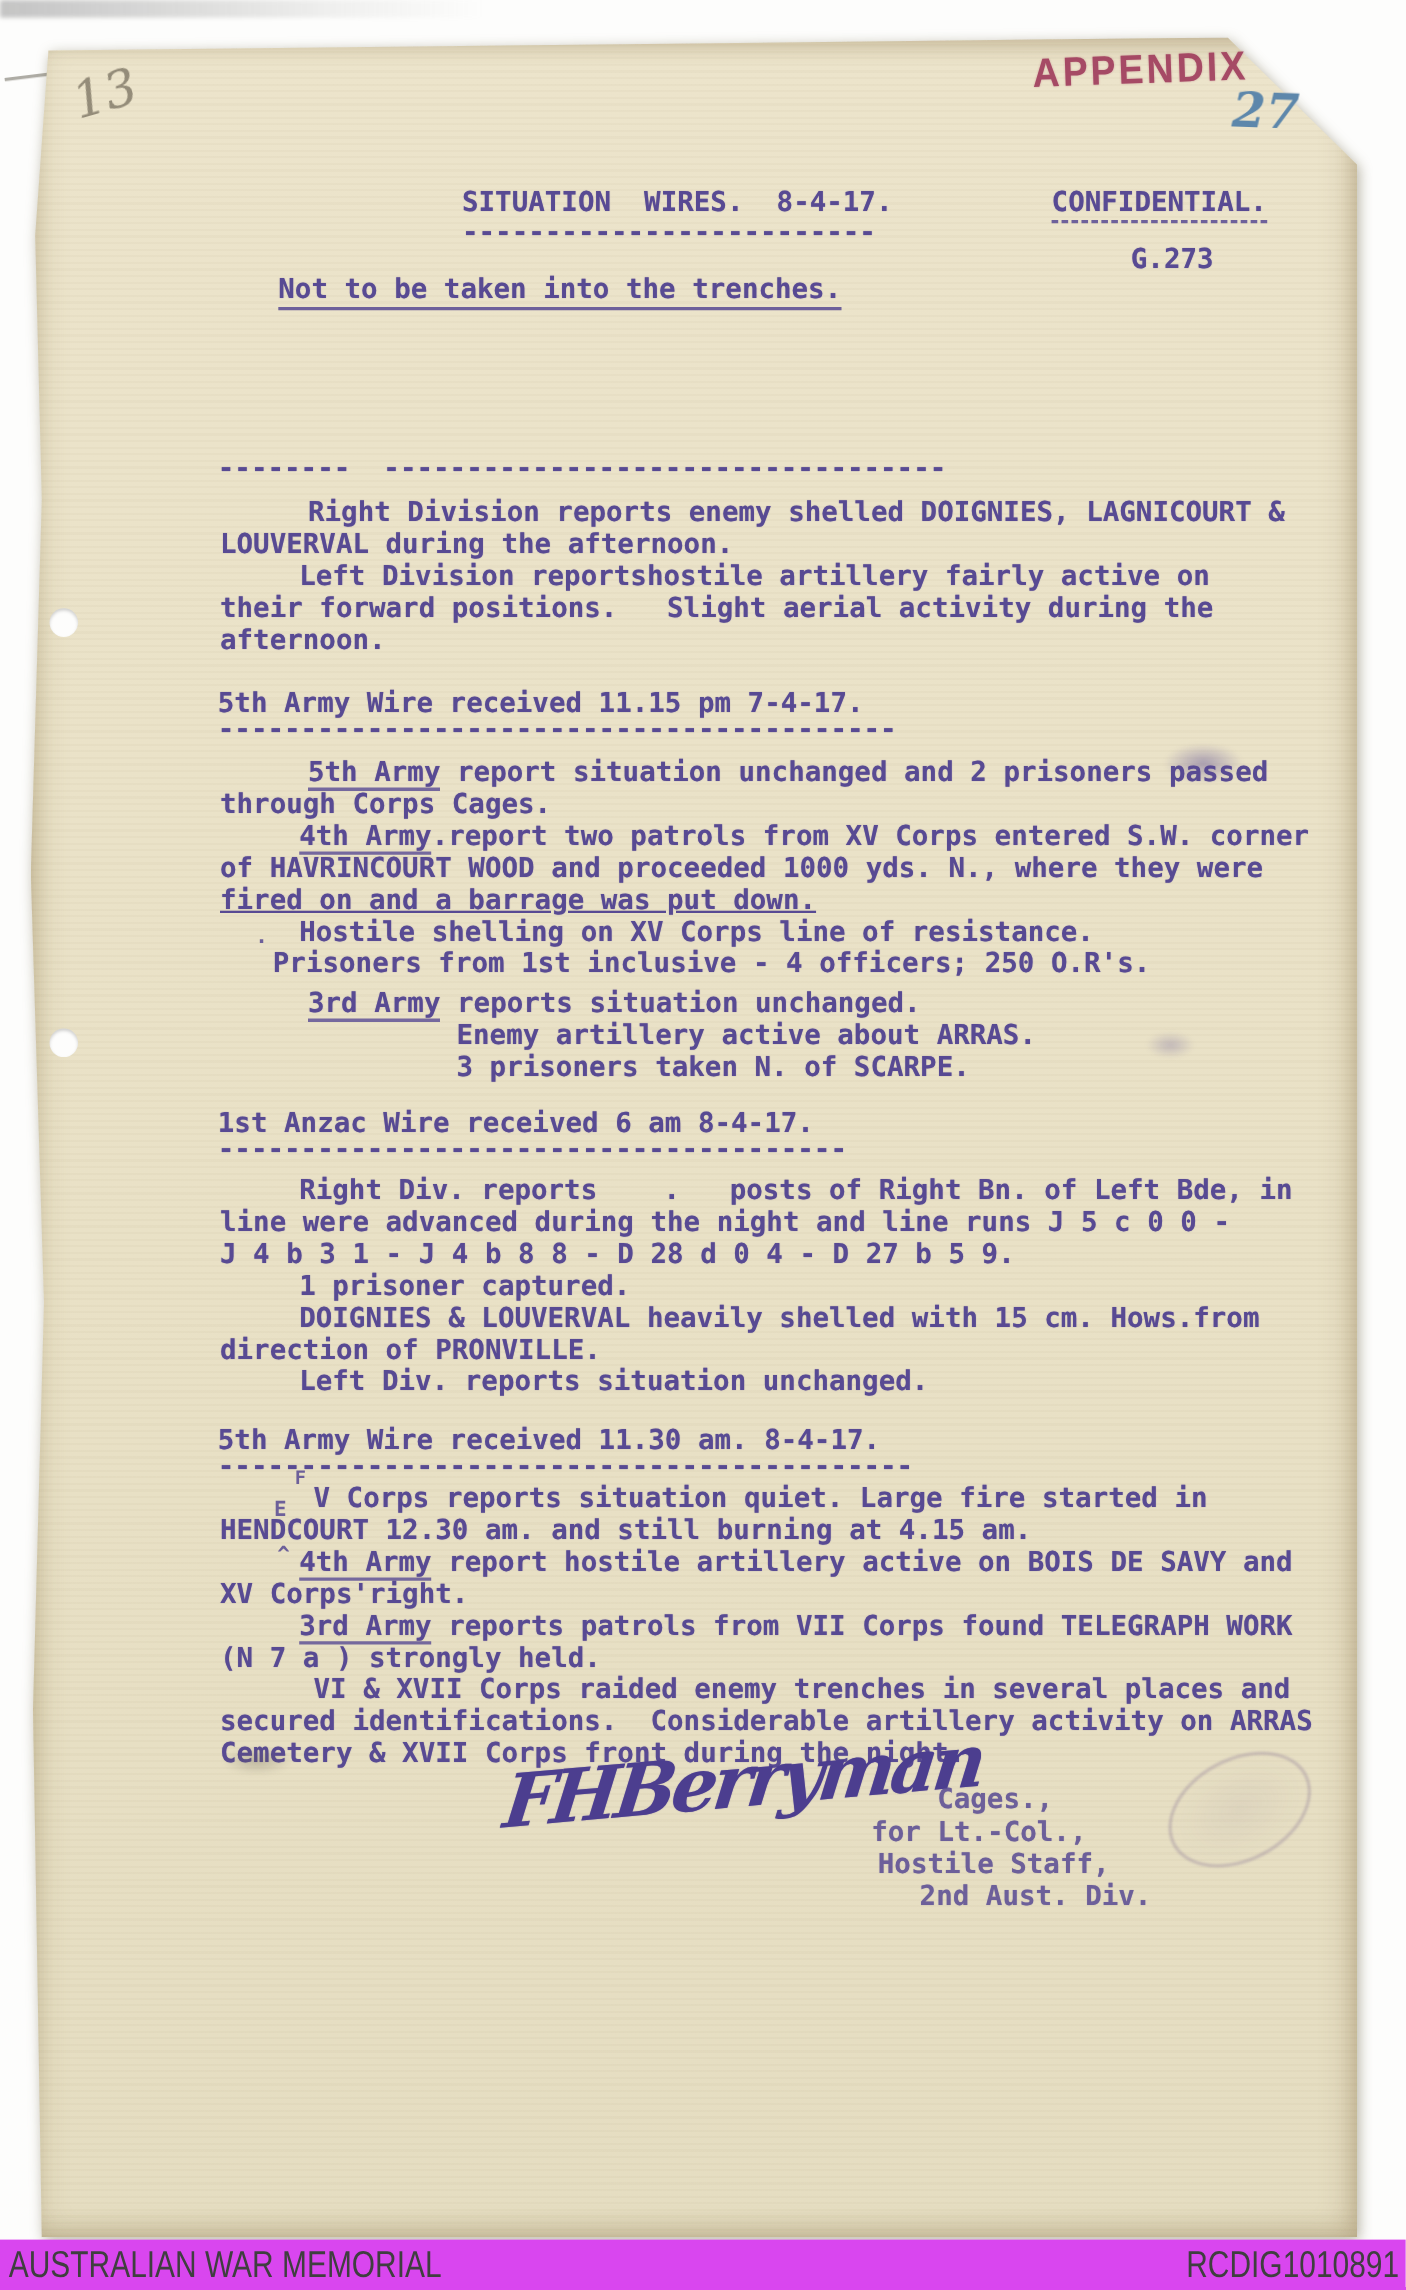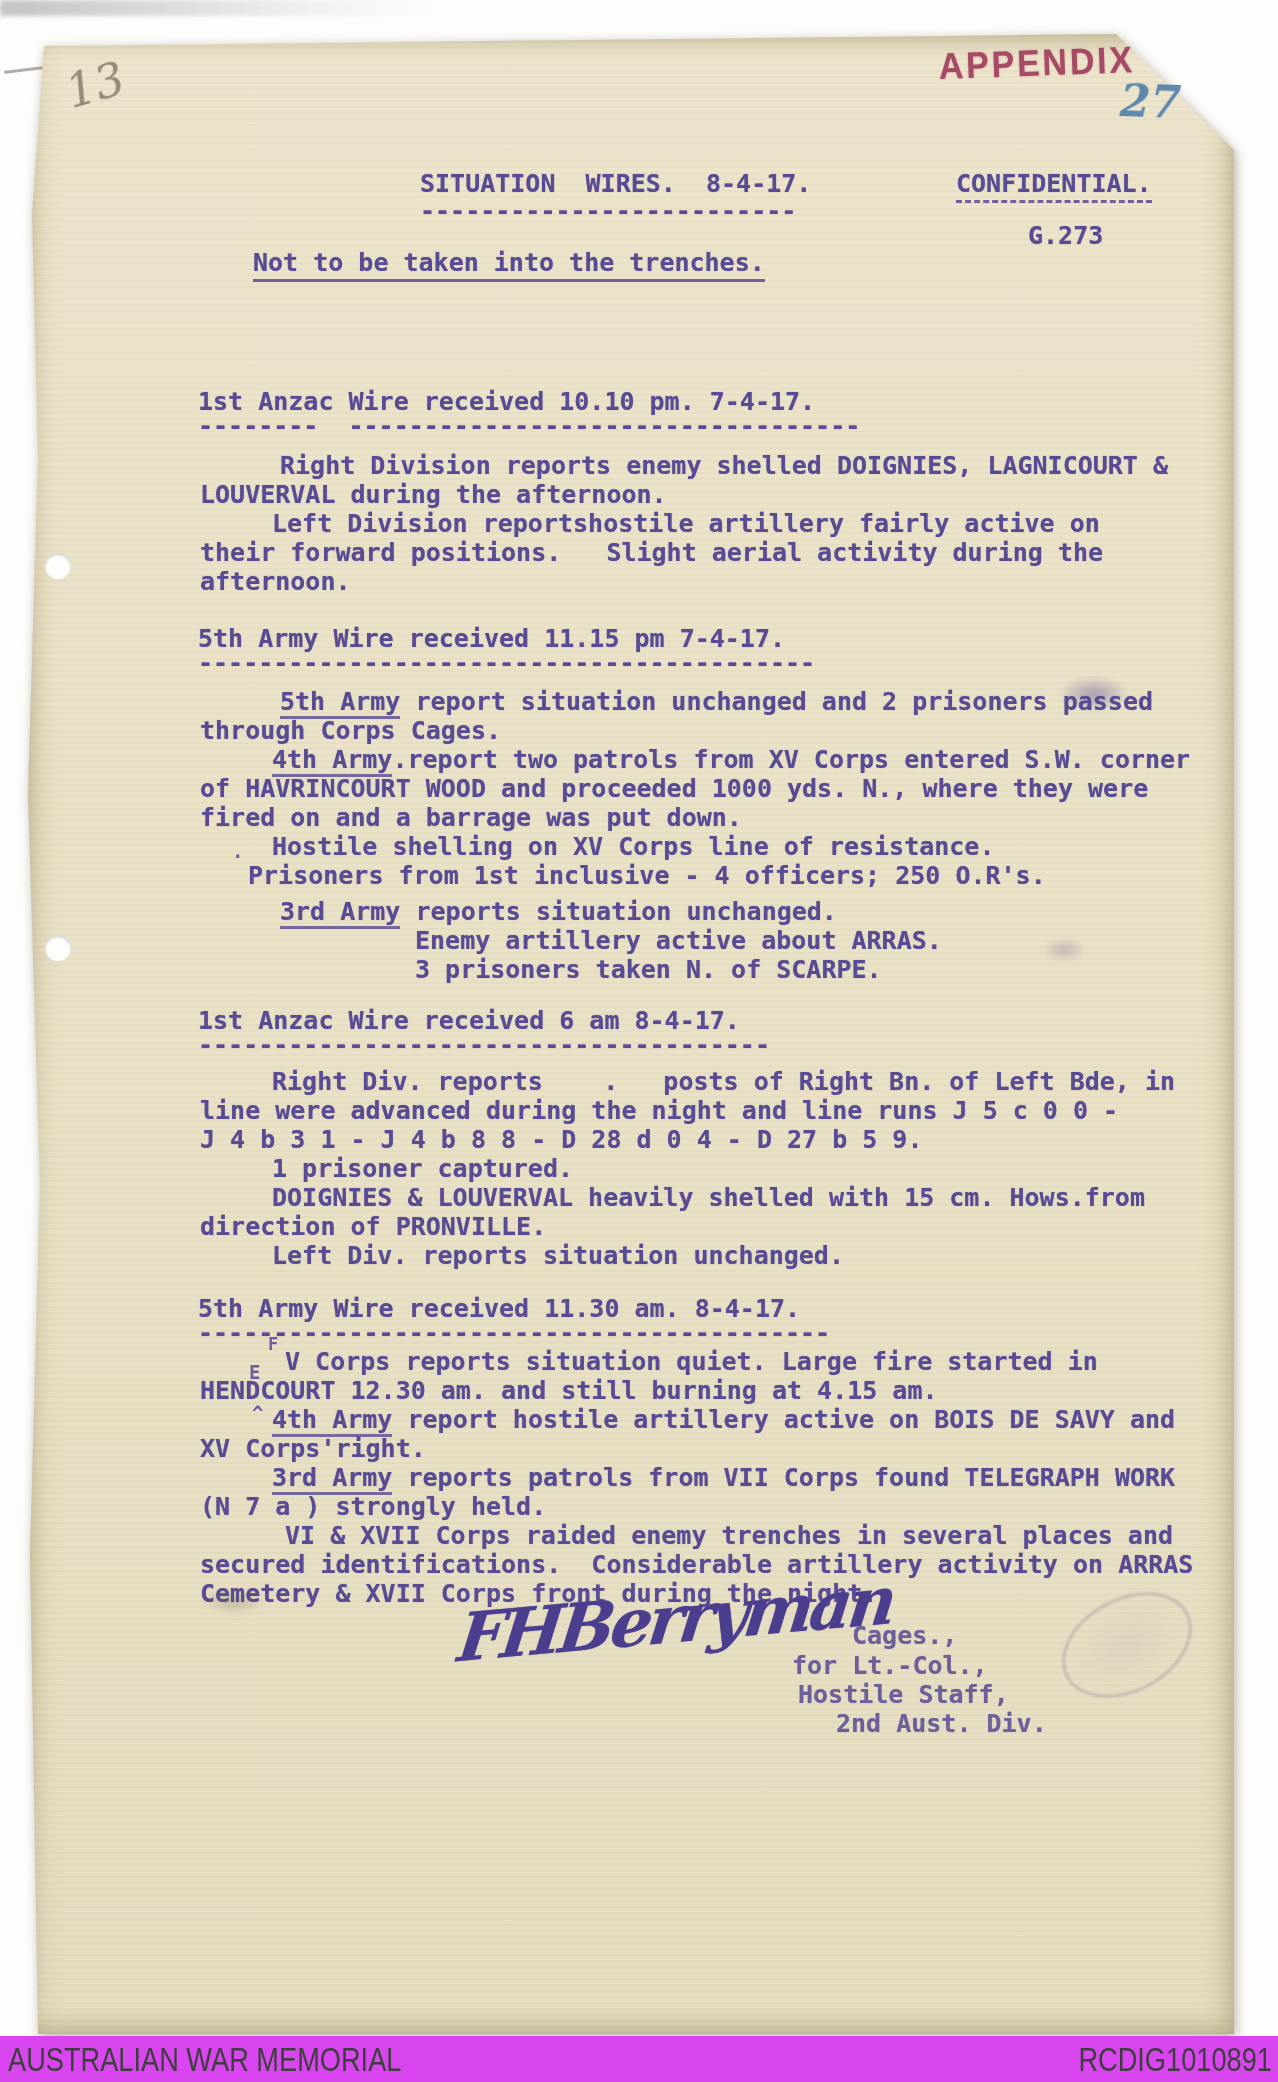--- a/index.html
+++ b/index.html
@@ -84,35 +84,34 @@
   <div class="pencil13">13</div>
   <div class="appendix">APPENDIX</div>
   <div class="blue27">27</div>
 
   <div class="tl" style="left:420px;top:170px;">SITUATION  WIRES.  8-4-17.</div>
   <div class="tl" style="left:420px;top:197px;">-------------------------</div>
   <div class="tl" style="left:956px;top:170px;"><span class="ul-dash">CONFIDENTIAL.</span></div>
   <div class="tl" style="left:1028px;top:222px;">G.273</div>
   <div class="tl" style="left:253px;top:249px;"><span class="ul-solid">Not to be taken into the trenches.</span></div>
 
-  <div class="tl" style="left:198px;top:388px;">1st Anzac Wire received 10.10 pm. 7-4-17.</div>
   <div class="tl" style="left:198px;top:412px;">--------  ----------------------------------</div>
   <div class="tl" style="left:280px;top:452px;">Right Division reports enemy shelled DOIGNIES, LAGNICOURT &amp;</div>
   <div class="tl" style="left:200px;top:481px;">LOUVERVAL during the afternoon.</div>
   <div class="tl" style="left:272px;top:510px;">Left Division reportshostile artillery fairly active on</div>
   <div class="tl" style="left:200px;top:539px;">their forward positions.   Slight aerial activity during the</div>
   <div class="tl" style="left:200px;top:568px;">afternoon.</div>
 
   <div class="tl" style="left:198px;top:625px;">5th Army Wire received 11.15 pm 7-4-17.</div>
   <div class="tl" style="left:198px;top:649px;">-----------------------------------------</div>
   <div class="tl" style="left:280px;top:688px;"><span class="u">5th Army</span><span> report situation unchanged and 2 prisoners passed</span></div>
   <div class="tl" style="left:200px;top:717px;">through Corps Cages.</div>
   <div class="tl" style="left:272px;top:746px;"><span class="u">4th Army</span><span>.report two patrols from XV Corps entered S.W. corner</span></div>
   <div class="tl" style="left:200px;top:775px;">of HAVRINCOURT WOOD and proceeded 1000 yds. N., where they were</div>
-  <div class="tl" style="left:200px;top:804px;">fired on and a barrage was put down.</div>
+  <div class="tl" style="left:200px;top:804px;text-decoration:underline;">fired on and a barrage was put down.</div>
   <div class="tl" style="left:272px;top:833px;">Hostile shelling on XV Corps line of resistance.</div>
   <div class="tl" style="left:248px;top:862px;">Prisoners from 1st inclusive - 4 officers; 250 O.R's.</div>
   <div class="tl" style="left:280px;top:898px;"><span class="u">3rd Army</span><span> reports situation unchanged.</span></div>
   <div class="tl" style="left:415px;top:927px;text-align:center;">Enemy artillery active about ARRAS.</div>
   <div class="tl" style="left:415px;top:956px;">3 prisoners taken N. of SCARPE.</div>
   <div class="mark" style="left:232px;top:840px;">.</div>
 
   <div class="tl" style="left:198px;top:1007px;">1st Anzac Wire received 6 am 8-4-17.</div>
   <div class="tl" style="left:198px;top:1031px;">--------------------------------------</div>
   <div class="tl" style="left:272px;top:1068px;">Right Div. reports    .   posts of Right Bn. of Left Bde, in</div>

